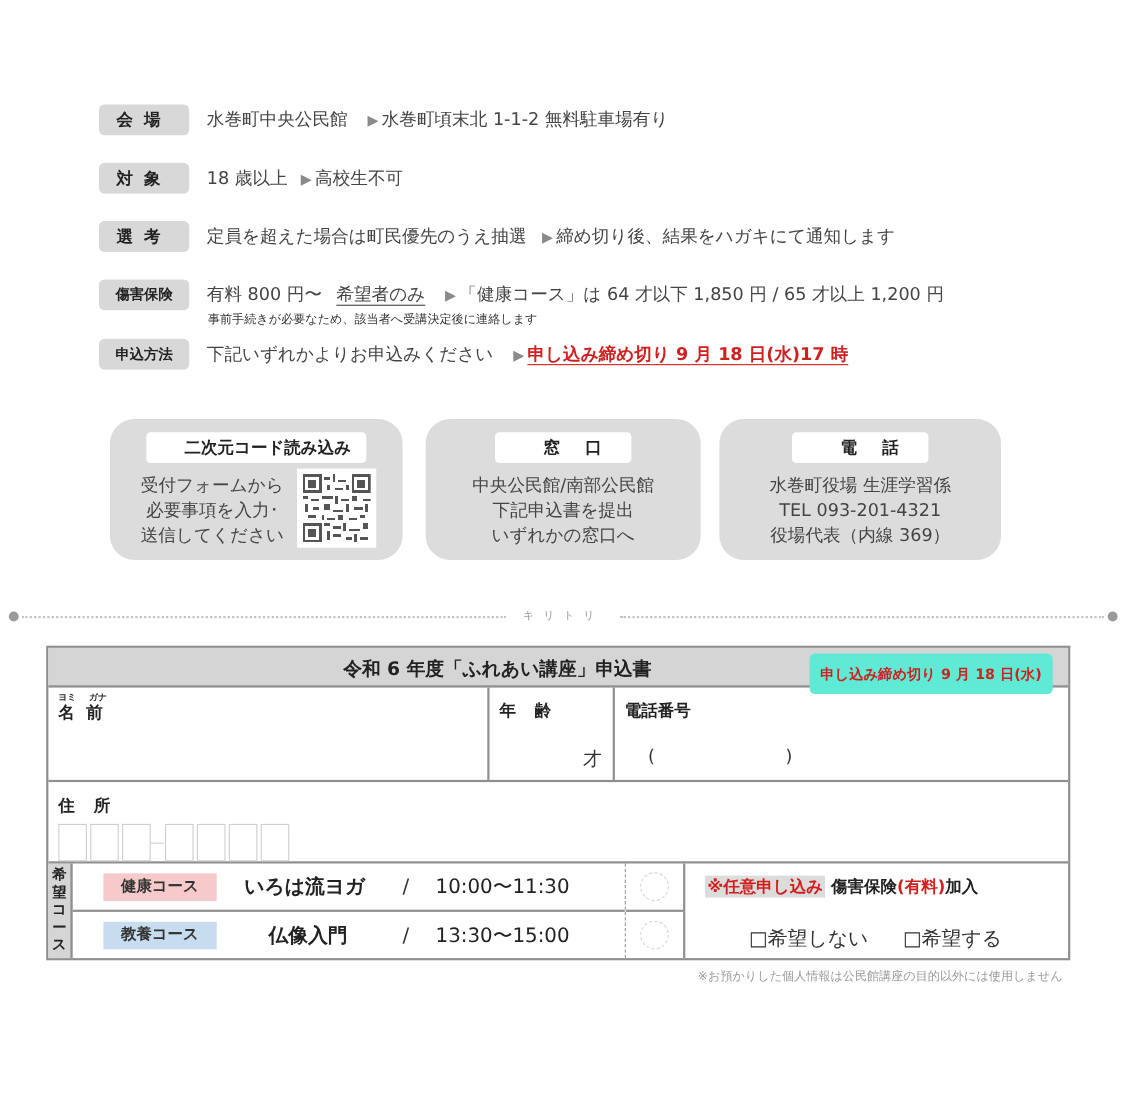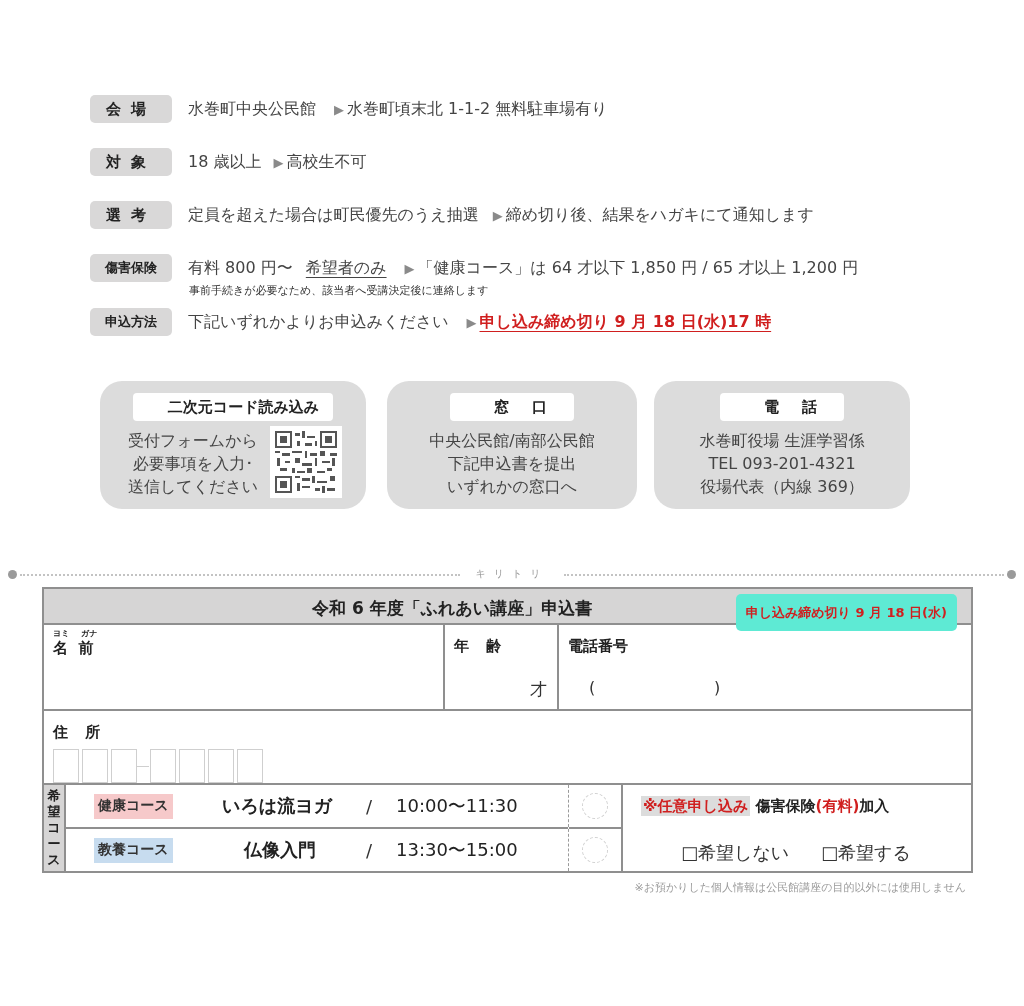--- a/index.html
+++ b/index.html
@@ -18,21 +18,21 @@
 
   
   .card { position: absolute; top: 381px; height: 128px; background: #dcdcdc; border-radius: 22px; }
   .card-title { position: absolute; top: 12px; left: 50%; transform: translateX(-50%); background: #fff; border-radius: 4px; height: 28px; display: flex; align-items: center; justify-content: center; font-weight: bold; font-size: 15px; color: #222; white-space: nowrap; padding-left: 21px; }
   .card-body { position: absolute; top: 48px; left: 0; right: 0; text-align: center; font-size: 16px; line-height: 23px; color: #444; }
   .qr-text { position: absolute; top: 48px; left: 18px; width: 150px; text-align: center; font-size: 16px; line-height: 23px; color: #444; }
   .qr { position: absolute; left: 170px; top: 45px; width: 72px; height: 72px; background: #fff; padding: 5px; }
   .qr svg { width: 62px; height: 62px; display: block; }
 
   
-  .cut { position: absolute; top: 556px; left: 8px; right: 8px; height: 10px; margin-top: 14px; }
+  .cut { position: absolute; top: 556px; left: 8px; right: 8px; height: 10px; }
   .cut .dot { position: absolute; top: 0; width: 9px; height: 9px; border-radius: 50%; background: #9a9a9a; }
   .cut .line { position: absolute; top: 4px; height: 0; border-top: 2px dotted #c3c3c3; }
   .cut .label { position: absolute; left: 50%; top: -3px; transform: translateX(-50%); font-size: 10px; color: #999; letter-spacing: 8px; }
 
   
   .form { position: absolute; left: 42px; top: 587px; width: 931px; border: 2px solid #8f8f8f; }
   .form-header { height: 36px; background: #d6d5d5; border-bottom: 2px solid #8f8f8f; position: relative; }
   .form-title { position: absolute; left: 268px; top: 8px; font-size: 17px; font-weight: bold; color: #222; white-space: nowrap; }
   .deadline-badge { position: absolute; right: 14px; top: 5px; height: 37px; background: #5eead4; border-radius: 5px; padding: 0 10px; display: flex; align-items: center; color: #d01f1f; font-weight: bold; font-size: 13px; white-space: nowrap; }
   .row1 { display: flex; height: 86px; border-bottom: 2px solid #8f8f8f; }
@@ -47,21 +47,21 @@
   .phone-paren { position: absolute; top: 53px; font-size: 16px; color: #333; }
   .row2 { height: 74px; border-bottom: 2px solid #8f8f8f; position: relative; }
   .postal { position: absolute; left: 9px; top: 38px; display: flex; align-items: center; }
   .pbox { width: 26px; height: 34px; border: 1.5px solid #cfcfcf; margin-right: 3px; }
   .pdash { width: 12px; border-top: 1.5px solid #cfcfcf; margin: 0 1px 0 -3px; }
   .row3 { display: flex; height: 86px; }
   .course-side { width: 22px; background: #d6d5d5; border-right: 2px solid #8f8f8f; display: flex; flex-direction: column; align-items: center; justify-content: center; font-size: 13px; font-weight: bold; color: #222; line-height: 16px; }
   .course-list { width: 503px; border-right: 1px dashed #9a9a9a; display: flex; flex-direction: column; }
   .course-row { flex: 1; display: flex; align-items: center; position: relative; }
   .course-row + .course-row { border-top: 2px solid #8f8f8f; }
-  .course-tag { position: absolute; left: 28px; height: 25px; padding: 0 4px; display: flex; align-items: center; font-size: 14px; font-weight: bold; color: #333; white-space: nowrap; }
+  .course-tag { position: absolute; left: 28px; height: 25px; padding: 0 16px; display: flex; align-items: center; font-size: 14px; font-weight: bold; color: #333; white-space: nowrap; }
   .course-name { position: absolute; left: 156px; font-size: 18px; font-weight: bold; color: #222; white-space: nowrap; }
   .course-slash { position: absolute; left: 300px; font-size: 18px; color: #333; }
   .course-time { position: absolute; left: 330px; font-size: 18px; color: #222; white-space: nowrap; }
   .check-col { width: 54px; border-right: 2px solid #8f8f8f; display: flex; flex-direction: column; }
   .check-cell { flex: 1; display: flex; align-items: center; justify-content: center; }
   .check-cell + .check-cell { border-top: 2px solid #8f8f8f; }
   .check-circle { width: 26px; height: 26px; border-radius: 50%; border: 1.5px dashed #d0d0d0; }
   .ins-col { flex: 1; position: relative; }
   .ins-line1 { position: absolute; top: 12px; left: 18px; white-space: nowrap; font-size: 15px; font-weight: bold; color: #222; }
   .ins-hl { background: #dcdcdc; color: #d01f1f; padding: 1px 2px; }

